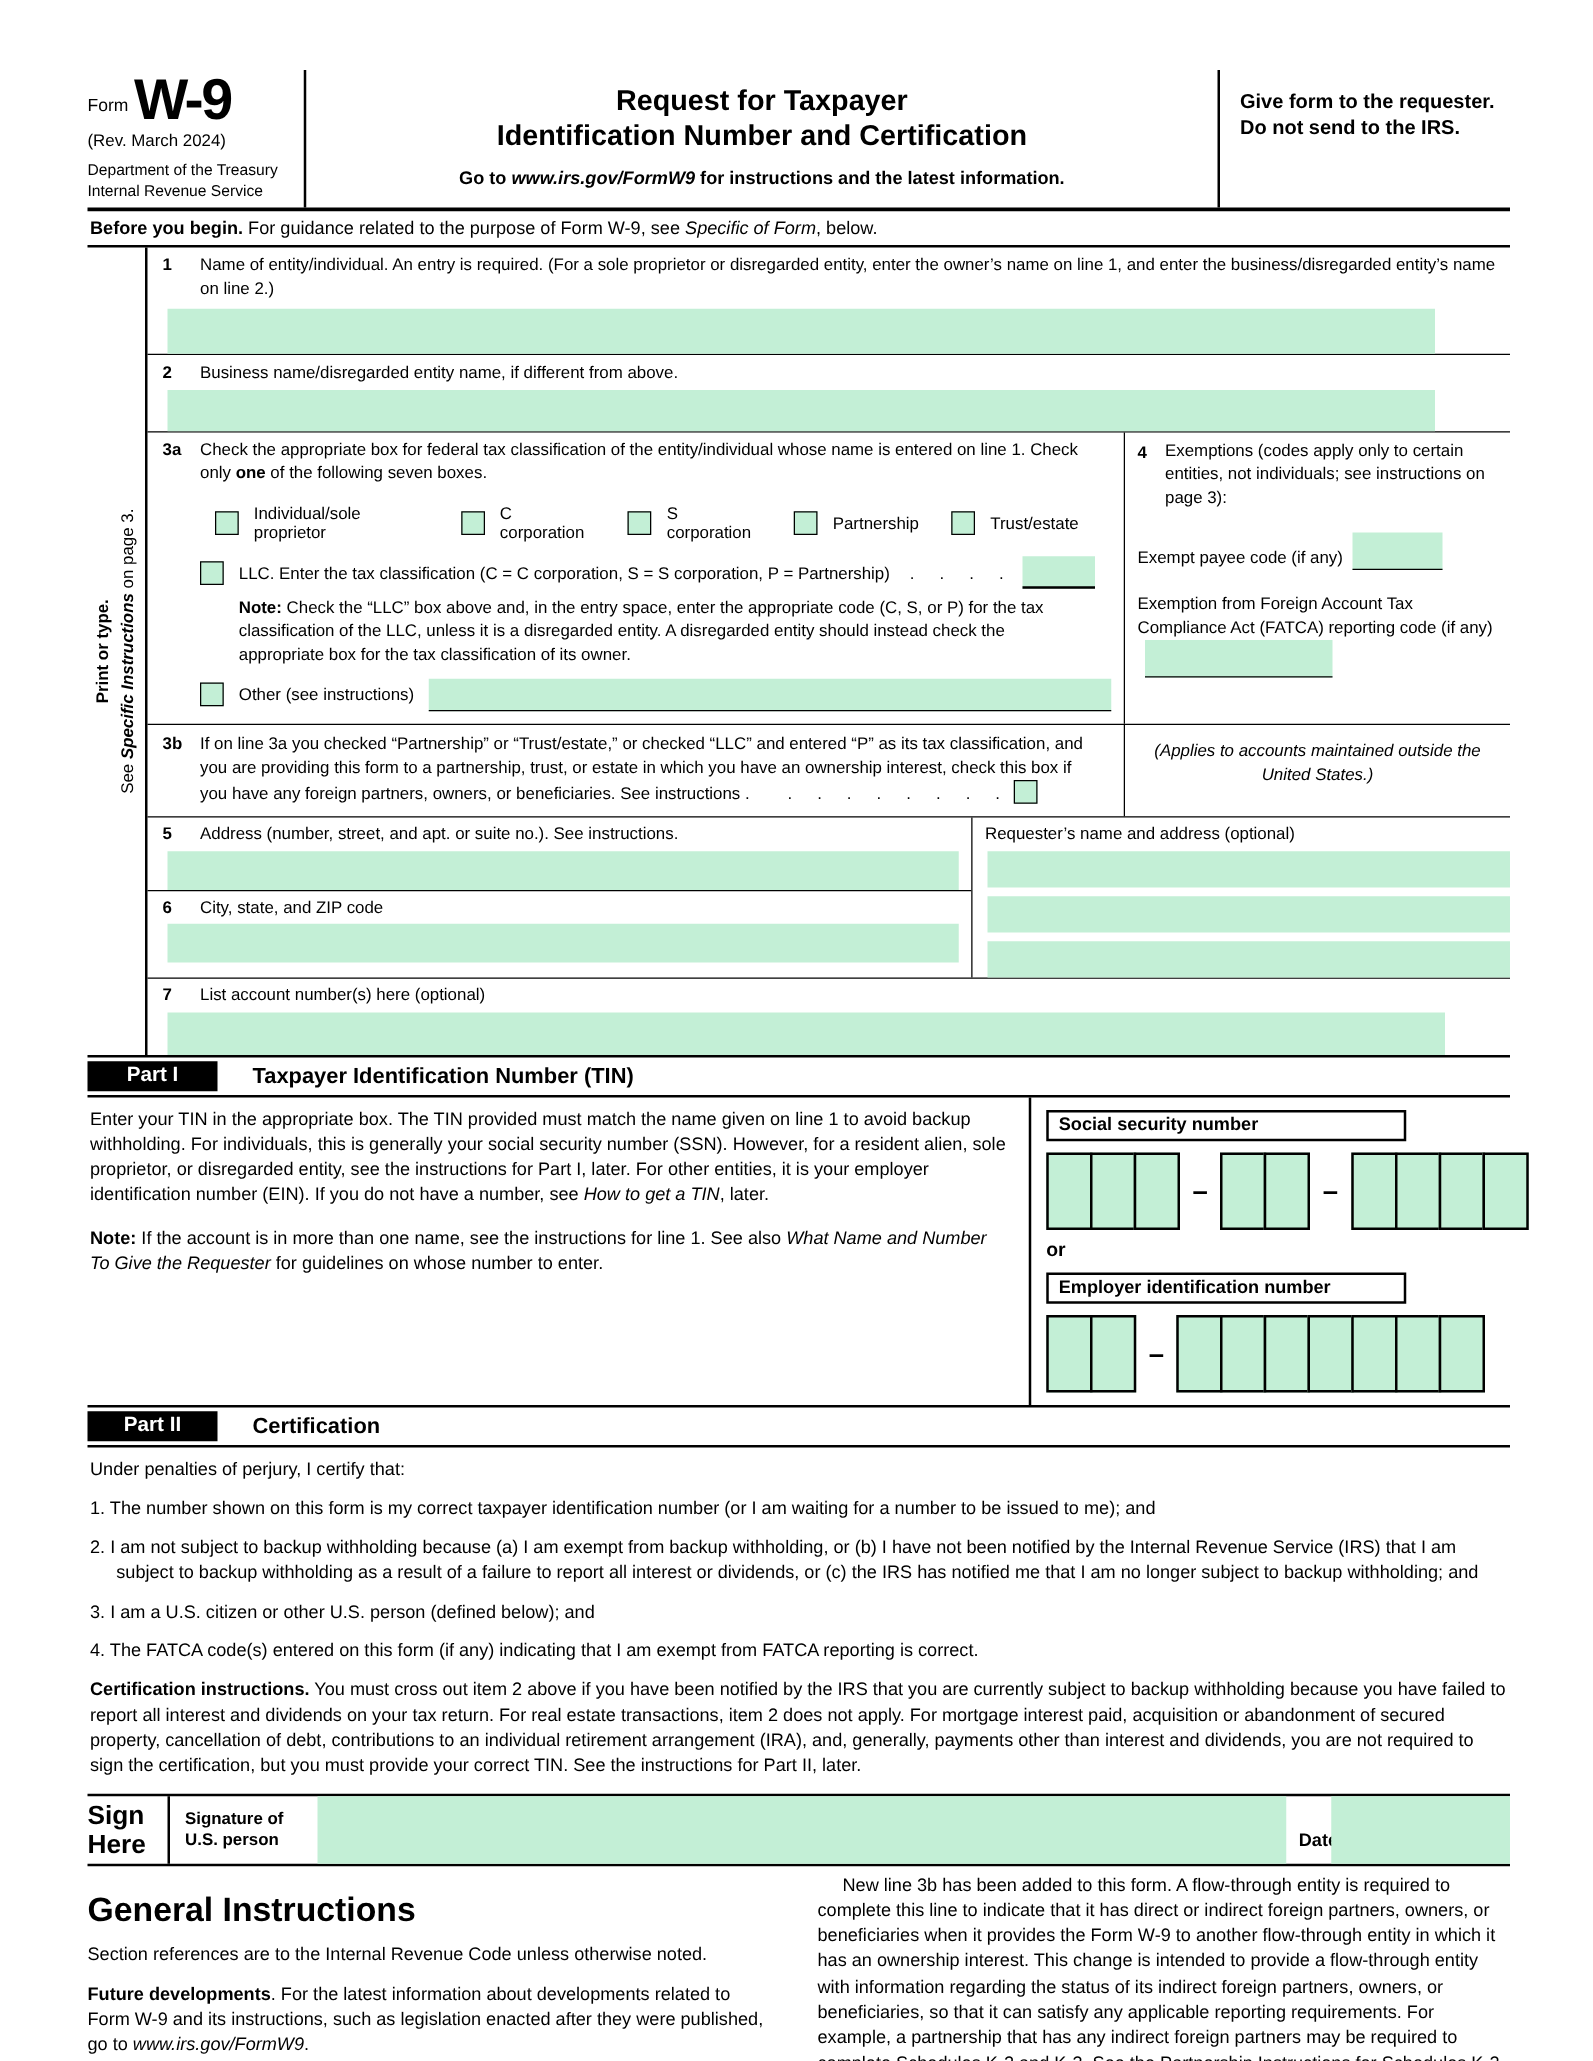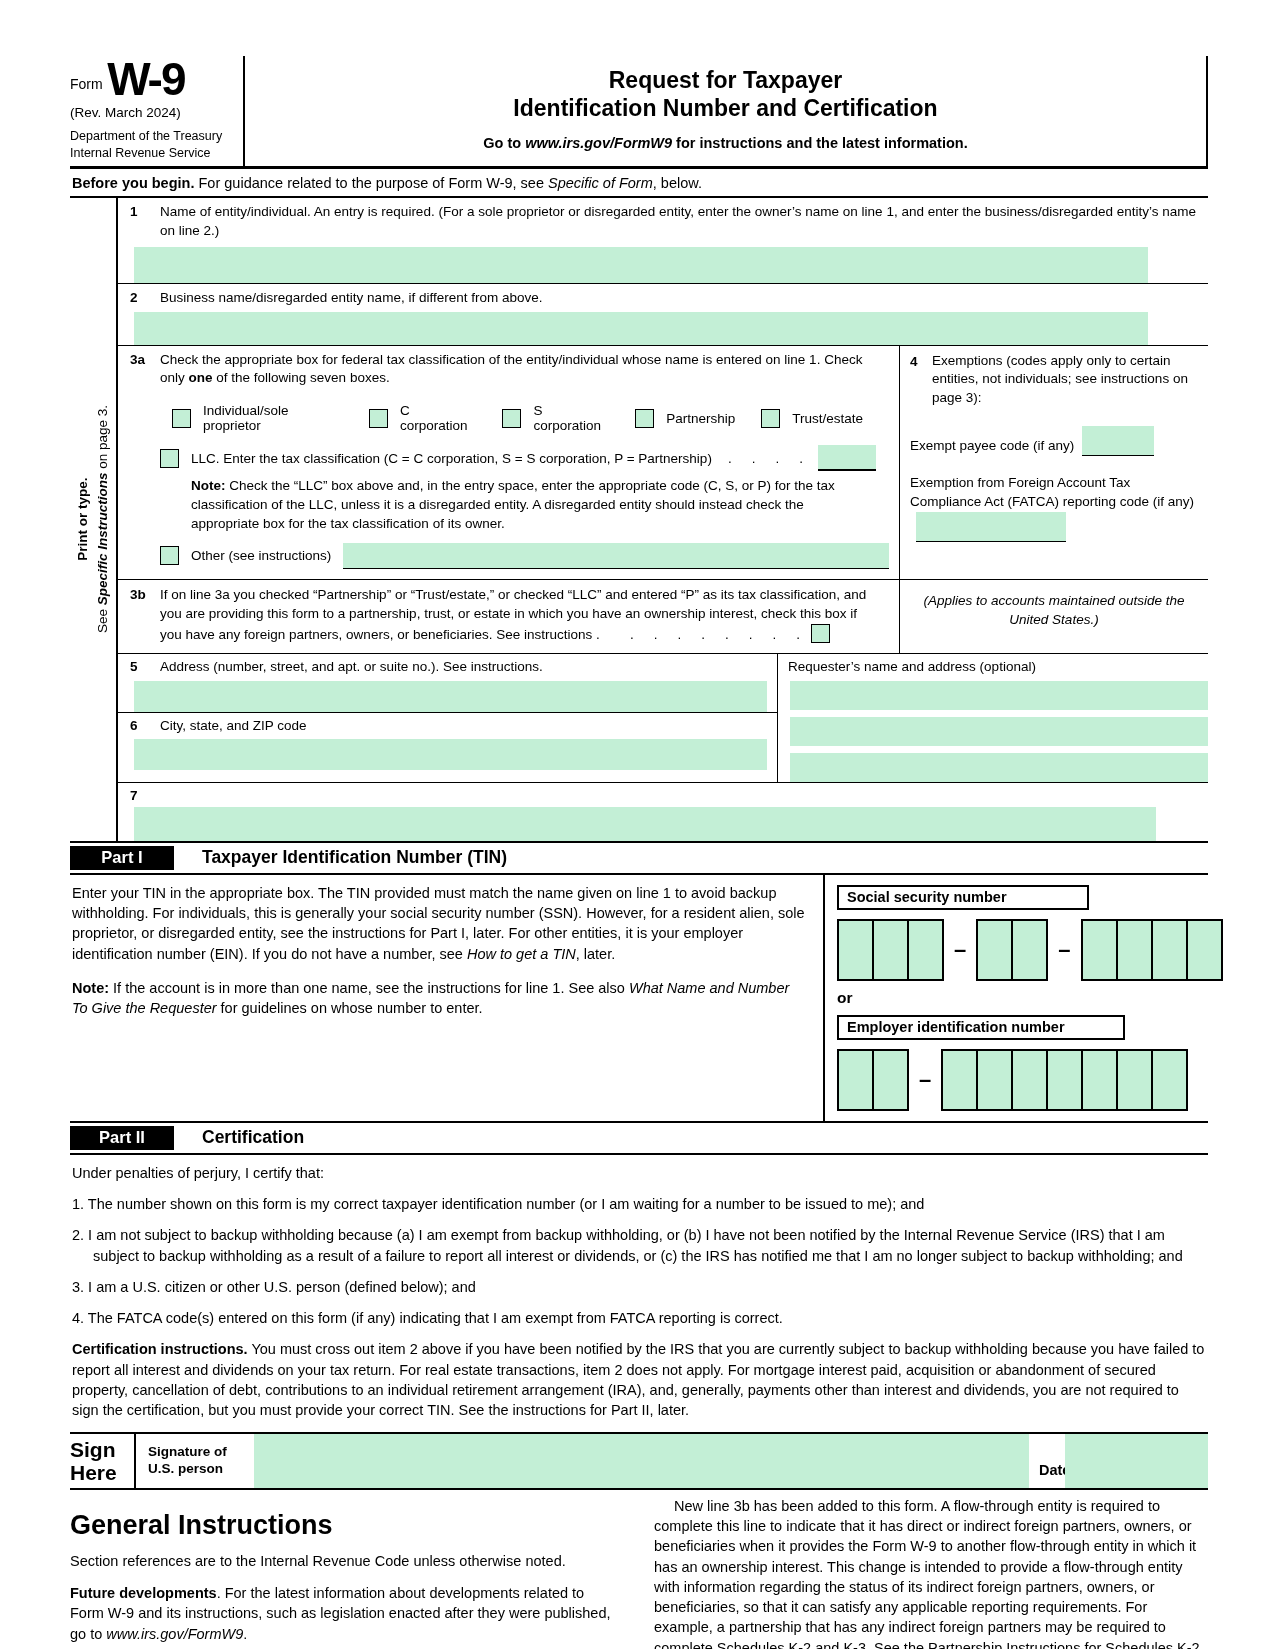--- a/index.html
+++ b/index.html
@@ -89,21 +89,21 @@
   .part-hdr { display:flex; align-items:center; border-bottom:2.5px solid #000; padding:3px 0 3px; }
   .part-badge { background:#000; color:#fff; font-weight:bold; font-size:16.5px; width:104px; text-align:center; padding:2px 0 3px; margin-right:28px; flex:none; }
   .part-title { font-weight:bold; font-size:17.5px; }
 
   
   .p1body { display:flex; border-bottom:0; }
   .p1text { flex:1; padding:8px 16px 10px 2px; font-size:14.5px; line-height:1.4; }
   .p1text p { margin:0 0 14px; }
   .p1right { width:385px; border-left:2px solid #000; padding:10px 0 10px 12px; }
   .tin-label-box { border:2px solid #000; font-weight:bold; font-size:14.5px; padding:2px 8px 3px; }
-  .ssn-box { width:252px; } .ein-box { width:288px; }
+  .ssn-box { width:288px; } .ein-box { width:288px; }
   .digits { display:flex; align-items:center; margin-top:9px; }
   .dgroup { display:flex; }
   .dbox { width:37px; height:62px; background:var(--green); border:2px solid #000; margin-right:-2px; }
   .dash { font-weight:bold; font-size:22px; margin:0 10px 0 12px; }
   .or-line { font-weight:bold; font-size:15.5px; margin:8px 0 8px 0; }
 
   
   .p2body { padding:8px 0 0 2px; font-size:14.5px; line-height:1.4; }
   .p2body p { margin:0 0 11px; }
   .cert-item { padding-left:21px; text-indent:-21px; margin:0 0 11px; }
@@ -133,20 +133,21 @@
   <div class="hdr">
     <div class="hdr-left">
       <div><span class="form-word">Form</span> <span class="form-num">W-9</span></div>
       <div class="rev">(Rev. March 2024)</div>
       <div class="dept"><span>Department of the Treasury</span><br><span>Internal Revenue Service</span></div>
     </div>
     <div class="hdr-center">
       <div class="main-title"><span>Request for Taxpayer</span><br><span>Identification Number and Certification</span></div>
       <div class="goto-line"><span>Go to </span><span class="url">www.irs.gov/FormW9</span><span> for instructions and the latest information.</span></div>
     </div>
+    <div class="hdr-right">Give form to the requester. Do not send to the IRS.</div>
   </div>
 
   <div class="before">
     <span class="b">Before you begin.</span><span> For guidance related to the purpose of Form W-9, see </span><span class="i">Specific of Form</span><span>, below.</span>
   </div>
 
   <div class="fbody">
     <div class="sidebar">
       <div class="sidebar-inner">
         <div class="sidebar-bold b">Print or type.</div>
@@ -262,20 +263,21 @@
           <div class="req-label">Requester’s name and address (optional)</div>
           <div class="field req-field"></div>
           <div class="field req-field"></div>
           <div class="field req-field"></div>
         </div>
       </div>
 
       <div>
         <div class="rowpad numline" style="padding-top:4px">
           <div class="num">7</div>
+          <div class="lbl">List account number(s) here (optional)</div>
         </div>
         <div class="field field-line7"></div>
       </div>
 
     </div>
   </div>
 
   <div class="part-hdr" style="border-top:2px solid #000">
     <div class="part-badge">Part I</div>
     <div class="part-title">Taxpayer Identification Number (TIN)</div>

